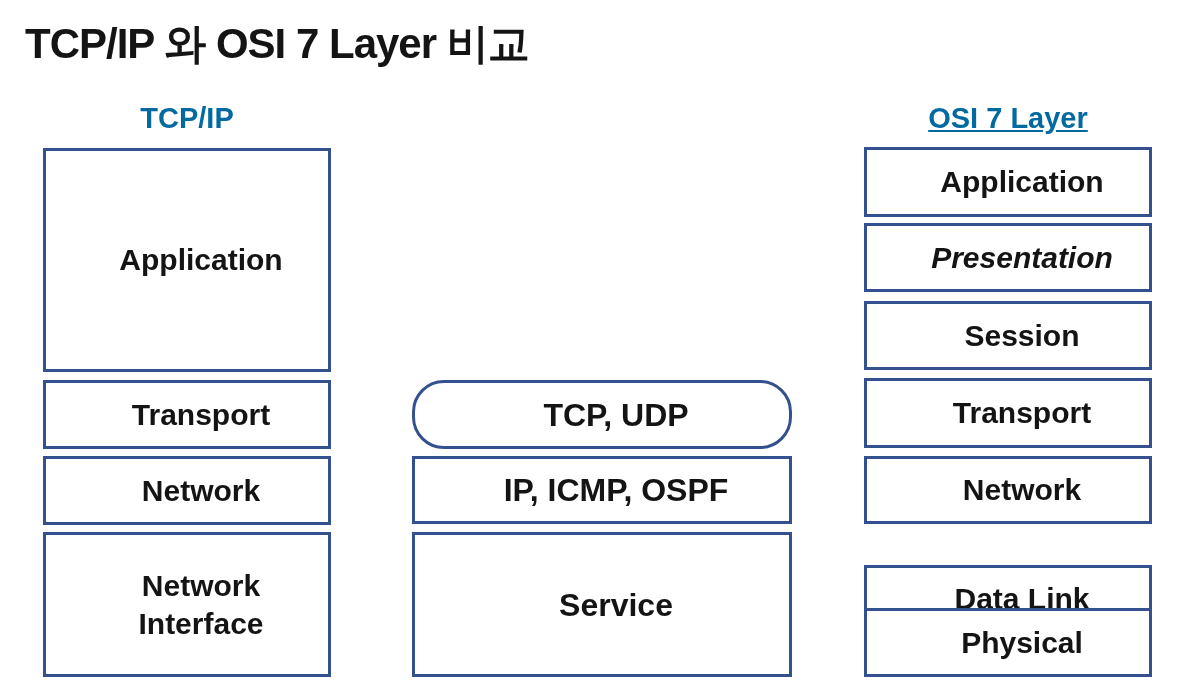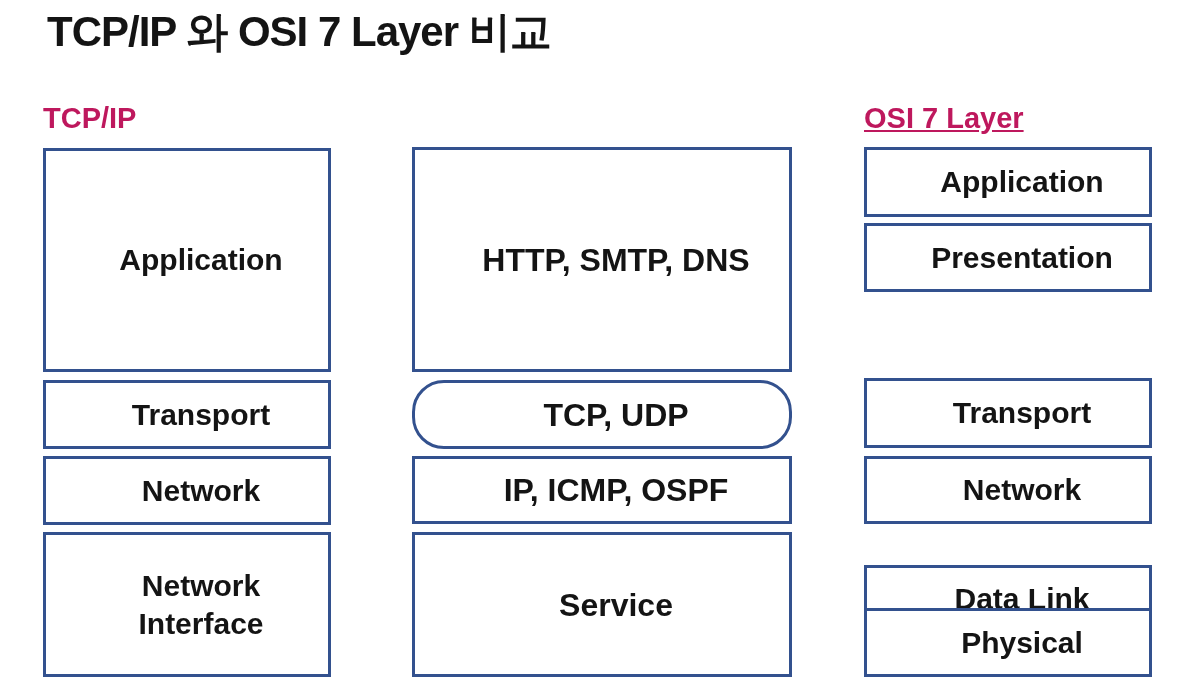--- a/index.html
+++ b/index.html
@@ -10,36 +10,36 @@
     font-family: "Liberation Sans", "DejaVu Sans", sans-serif;
   }
   .canvas {
     position: relative;
     width: 1194px; height: 696px;
     background: #ffffff;
     color: #141414;
   }
   .title {
     position: absolute;
-    left: 25px; top: 4px;
+    left: 25px; top: 16px;
     font-size: 42px;
     font-weight: 700;
     letter-spacing: -1px;
     color: #141414;
     white-space: nowrap;
-    margin-left: 22px;
   }
   .col-header {
     position: absolute;
     top: 99px;
     height: 38px;
     font-size: 29px;
     font-weight: 700;
+    text-align: center;
     line-height: 38px;
-    color: #be185d;
+    color: #0369a1;
     white-space: nowrap;
   }
   .hdr-left  { left: 43px;  width: 288px; }
   .hdr-mid   { left: 412px; width: 380px; }
   .hdr-right { left: 864px; width: 288px; text-decoration: underline; }
 
   .box {
     position: absolute;
     border: 3px solid #33518E;
     background: #ffffff;
@@ -68,21 +68,21 @@
   
   .b-m { left: 412px; width: 380px; }
   .b-m1 { top: 147px; height: 225px; }
   .b-m2 { top: 380px; height: 69px; border-radius: 32px; }
   .b-m3 { top: 456px; height: 68px; }
   .b-m4 { top: 532px; height: 145px; }
 
   
   .b-r { left: 864px; width: 288px; }
   .b-r1 { top: 147px; height: 70px; }
-  .b-r2 { top: 223px; height: 69px; }
+  .b-r2 { top: 223px; height: 69px; font-style: italic; }
   .b-r3 { top: 301px; height: 69px; }
   .b-r4 { top: 378px; height: 70px; }
   .b-r5 { top: 456px; height: 68px; }
   .b-r6 { top: 533px; height: 68px; margin-top: 32px; }
   .b-r7 { top: 608px; height: 69px; }
 </style>
 </head>
 <body>
 
 <div class="canvas">
@@ -99,38 +99,38 @@
     <span>Transport</span>
   </div>
   <div class="box b-l b-l3">
     <span>Network</span>
   </div>
   <div class="box b-l b-l4">
     <span>Network
 Interface</span>
   </div>
 
-  <div class="box big b-m b-m1">
-    <span>HTTP, SMTP, DNS</span>
-  </div>
   <div class="box big b-m b-m2">
     <span>TCP, UDP</span>
   </div>
   <div class="box big b-m b-m3">
     <span>IP, ICMP, OSPF</span>
   </div>
   <div class="box big b-m b-m4">
     <span>Service</span>
   </div>
 
   <div class="box b-r b-r1">
     <span>Application</span>
   </div>
   <div class="box b-r b-r2">
     <span>Presentation</span>
+  </div>
+  <div class="box b-r b-r3">
+    <span>Session</span>
   </div>
   <div class="box b-r b-r4">
     <span>Transport</span>
   </div>
   <div class="box b-r b-r5">
     <span>Network</span>
   </div>
   <div class="box b-r b-r6">
     <span>Data Link</span>
   </div>

